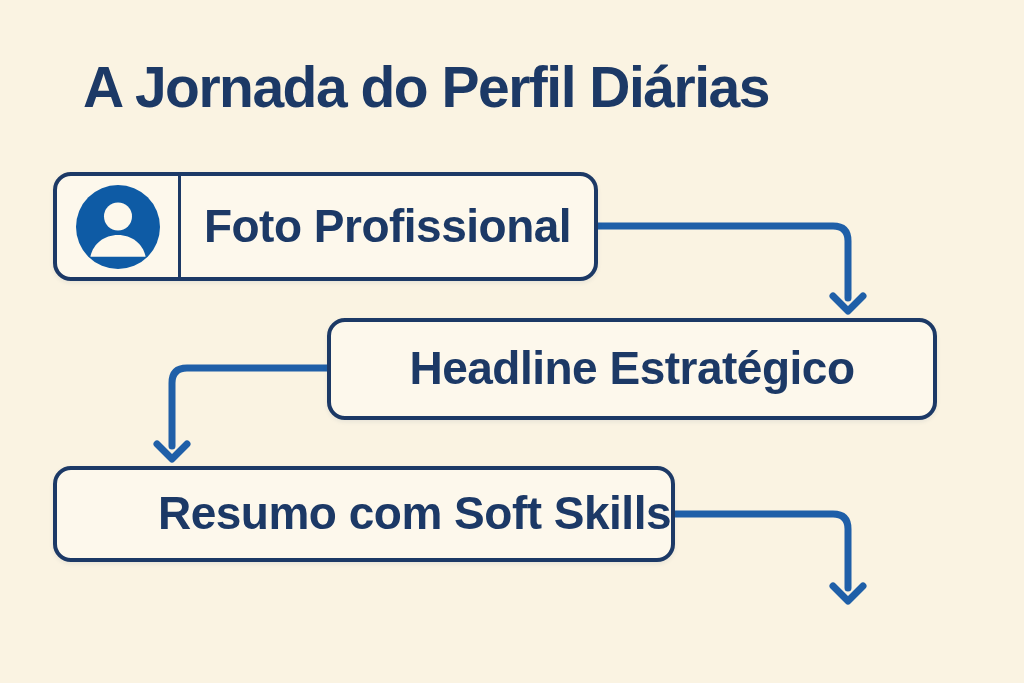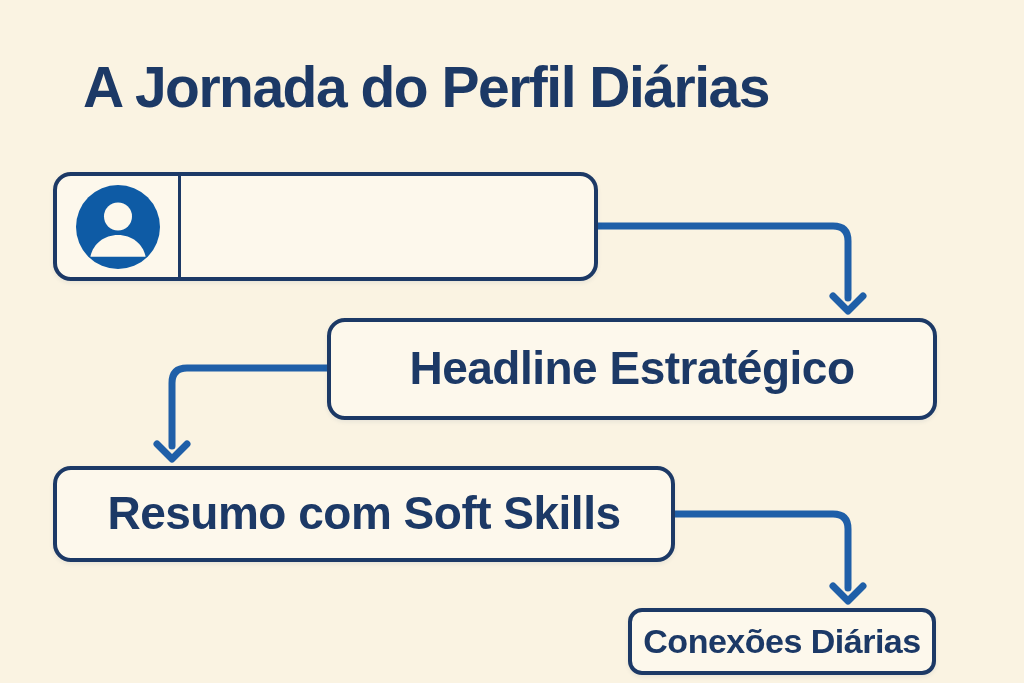--- a/index.html
+++ b/index.html
@@ -80,20 +80,21 @@
     left: 327px;
     top: 318px;
     width: 610px;
     height: 102px;
   }
   .node-resumo {
     left: 53px;
     top: 466px;
     width: 622px;
     height: 96px;
+    justify-content: flex-end;
   }
   .node-conexoes {
     left: 628px;
     top: 608px;
     width: 308px;
     height: 67px;
     border-radius: 14px;
     border-width: 4px;
   }
   .fs-big { font-size: 46px; }
@@ -125,27 +126,27 @@
               <circle cx="48" cy="48" r="48"></circle>
             </clipPath>
         </defs>
         <circle cx="48" cy="48" r="48" fill="#0e5ba5"></circle>
         <g clip-path="url(#personClip)">
           <circle cx="48" cy="36" r="16" fill="#fdf8ec"></circle>
           <path d="M48 57 C 64 57 77 67.5 79.5 82 L 16.5 82 C 19 67.5 32 57 48 57 Z" fill="#fdf8ec"></path>
         </g>
       </svg>
     </div>
+    <div class="label-cell">
+      <span class="node-label fs-big">Foto Profissional</span>
+    </div>
   </div>
 
   <div class="node node-headline">
     <span class="node-label fs-big">Headline Estratégico</span>
   </div>
 
   <div class="node node-resumo">
     <span class="node-label fs-big">Resumo com Soft Skills</span>
   </div>
 
-  <div class="node node-conexoes">
-    <span class="node-label fs-small">Conexões Diárias</span>
-  </div>
 
 </div>
 
 </body></html>

